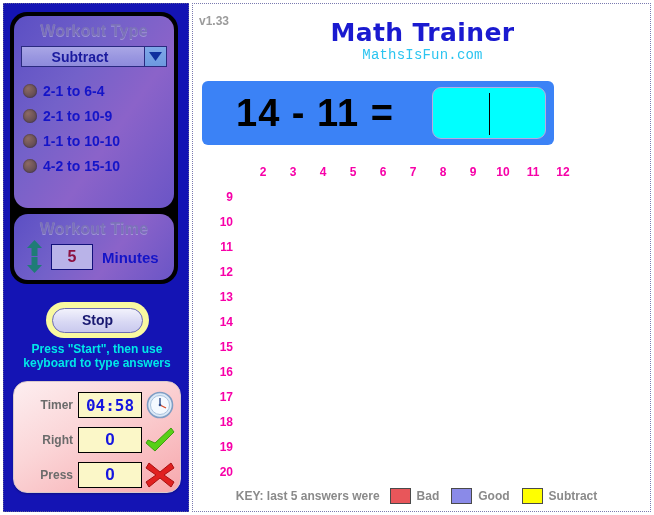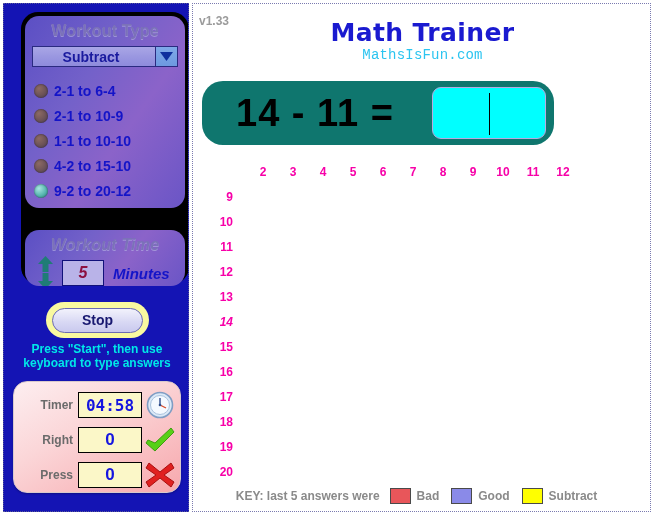--- a/index.html
+++ b/index.html
@@ -31,42 +31,42 @@
     height: 509px;
     background: #1414b4;
     border: 1px dotted #5a5a99;
     box-sizing: border-box;
     overflow: hidden;
   }
 
   
   .black-panel {
     position: absolute;
-    left: 17px;
+    left: 6px;
     width: 168px;
     background: #000000;
     border-radius: 17px;
     box-sizing: border-box;
     padding: 4px;
   }
   #panel-workout {
     top: 8px;
     height: 272px;
   }
 
   .inner-panel {
     position: relative;
     width: 100%;
     border-radius: 14px;
     box-sizing: border-box;
     background: linear-gradient(125deg, #5b4fc4 0%, #7361c9 35%, #8b63c9 62%, #6a55c6 100%);
     overflow: hidden;
   }
   #inner-type { height: 192px; }
-  #inner-time { height: 56px; margin-top: 22px; font-style: italic; }
+  #inner-time { height: 66px; margin-top: 6px; }
 
   .panel-title {
     text-align: center;
     font-size: 16px;
     font-weight: bold;
     color: #7b72b8;
     text-shadow: 0px 1px 0px rgba(180,175,225,0.65);
     letter-spacing: 0.2px;
     padding-top: 6px;
     margin: 0;
@@ -314,22 +314,22 @@
     letter-spacing: 0.2px;
   }
 
   
   #question-bar {
     position: absolute;
     left: 9px;
     top: 77px;
     width: 352px;
     height: 64px;
-    background: #0f766e;
-    border-radius: 21px;
+    background: #3b82f6;
+    border-radius: 6px;
     display: flex;
     align-items: center;
     box-sizing: border-box;
   }
   #question-text {
     flex: 0 0 auto;
     margin-left: 34px;
     font-size: 38px;
     font-weight: bold;
     color: #000000;
@@ -455,24 +455,20 @@
             <span class="radio-dot"></span>
             <span class="radio-label">2-1 to 10-9</span>
           </li>
           <li class="radio-item">
             <span class="radio-dot"></span>
             <span class="radio-label">1-1 to 10-10</span>
           </li>
           <li class="radio-item">
             <span class="radio-dot"></span>
             <span class="radio-label">4-2 to 15-10</span>
-          </li>
-          <li class="radio-item">
-            <span class="radio-dot selected"></span>
-            <span class="radio-label">9-2 to 20-12</span>
           </li>
         </ul>
       </div>
 
       <div class="inner-panel" id="inner-time">
         <div class="panel-title">Workout Time</div>
         <div class="time-row">
           <span class="spinner">
             <svg width="19" height="17" viewBox="0 0 19 17">
               <polygon points="9.5,0 17,8 12.5,8 12.5,16 6.5,16 6.5,8 2,8" fill="#1f7c76"></polygon>
@@ -561,21 +557,21 @@
           <div class="col-head" style="left: 285px;">10</div>
           <div class="col-head" style="left: 315px;">11</div>
           <div class="col-head" style="left: 345px;">12</div>
         </div>
       <div id="row-headers">
           <div class="row-head" style="top: 28px;">9</div>
           <div class="row-head" style="top: 53px;">10</div>
           <div class="row-head" style="top: 78px;">11</div>
           <div class="row-head" style="top: 103px;">12</div>
           <div class="row-head" style="top: 128px;">13</div>
-          <div class="row-head" style="top: 153px; font-style: italic;">14</div>
+          <div class="row-head" style="top: 153px;">14</div>
           <div class="row-head" style="top: 178px;">15</div>
           <div class="row-head" style="top: 203px;">16</div>
           <div class="row-head" style="top: 228px;">17</div>
           <div class="row-head" style="top: 253px;">18</div>
           <div class="row-head" style="top: 278px;">19</div>
           <div class="row-head" style="top: 303px;">20</div>
         </div>
     </div>
 
     <div id="key">

